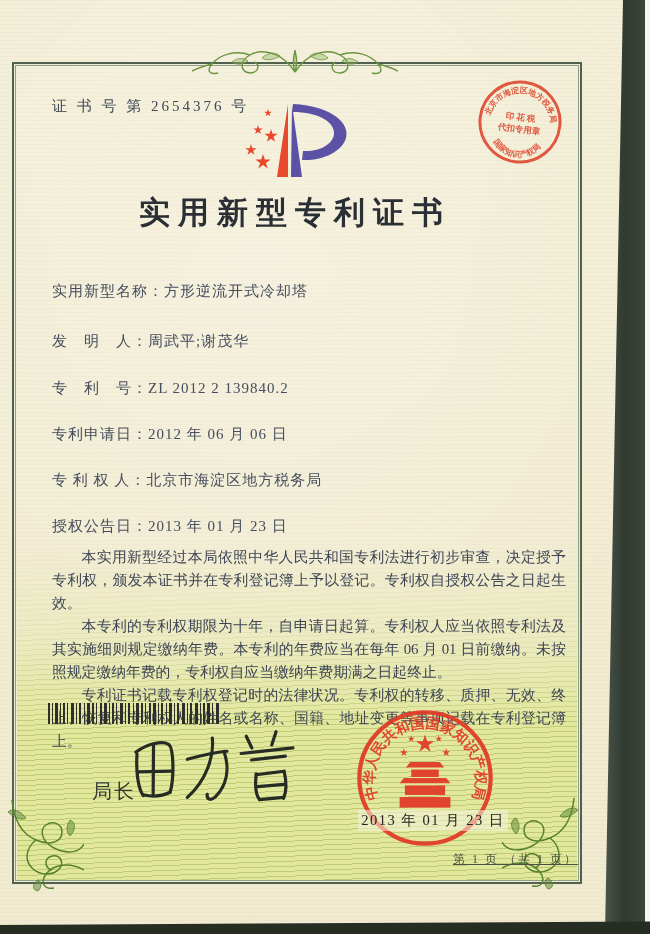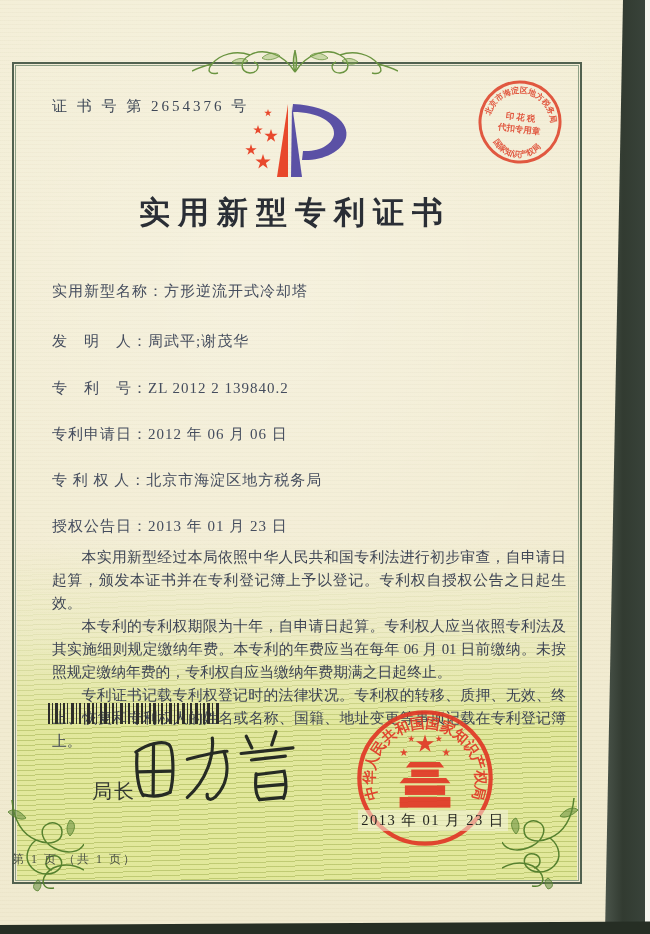--- a/index.html
+++ b/index.html
@@ -31,22 +31,22 @@
     -webkit-mask-image:linear-gradient(180deg, transparent 0%, rgba(0,0,0,.3) 32%, #000 58%);
     mask-image:linear-gradient(180deg, transparent 0%, rgba(0,0,0,.3) 32%, #000 58%);}
   
   .cert-no{position:absolute;left:52px;top:97px;font-size:15px;letter-spacing:3px;color:#3f4857;z-index:3;text-align:right;}
   .title{position:absolute;left:12px;top:192px;width:566px;text-align:center;font-size:31px;
     font-weight:bold;letter-spacing:8px;color:#2a2e35;z-index:3;}
   .field{position:absolute;left:52px;font-size:15px;color:#454d5e;letter-spacing:1px;z-index:3;white-space:nowrap;}
   .paras{position:absolute;left:52px;top:546px;width:514px;z-index:3;color:#3d4454;
     font-size:14.8px;line-height:23px;text-align:justify;}
   .paras p{margin:0;text-indent:2em;}
-  .footer-line{position:absolute;left:12px;top:851px;width:566px;text-align:left;
-    font-size:12px;letter-spacing:2px;color:#4a5145;z-index:4;}
+  .footer-line{position:absolute;left:12px;top:851px;width:566px;text-align:right;
+    font-size:12px;letter-spacing:2px;color:#4a5145;z-index:4;text-decoration:underline;}
   .signer{position:absolute;left:92px;top:778px;font-size:20px;letter-spacing:2px;color:#343a33;z-index:4;}
   .signature-svg{position:absolute;left:128px;top:728px;z-index:4;transform:rotate(-3deg);}
   .barcode{position:absolute;left:48px;top:703px;z-index:4;}
   .issuing-seal{position:absolute;left:353px;top:706px;z-index:5;opacity:.92;}
   .seal-date{position:absolute;left:358px;top:810px;width:150px;text-align:center;z-index:6;
     font-size:14.5px;letter-spacing:1.5px;color:#23241f;
     background:rgba(244,243,222,.55);padding:1px 0;}
   .tax-seal{position:absolute;left:476px;top:78px;z-index:3;transform:rotate(7deg);opacity:.9;}
   .logo-svg{position:absolute;left:238px;top:82px;z-index:3;}
   .flourish-top{position:absolute;left:192px;top:42px;z-index:3;}
@@ -133,21 +133,21 @@
     <span>专利申请日：</span><span>2012 年 06 月 06 日</span>
   </div>
   <div class="field" style="top:471px">
     <span>专 利 权 人：</span><span>北京市海淀区地方税务局</span>
   </div>
   <div class="field" style="top:517px">
     <span>授权公告日：</span><span>2013 年 01 月 23 日</span>
   </div>
 
   <div class="paras">
-    <p>本实用新型经过本局依照中华人民共和国专利法进行初步审查，自申请日起算，颁发本证书并在专利登记簿上予以登记。专利权自授权公告之日起生效。</p>
+    <p>本实用新型经过本局依照中华人民共和国专利法进行初步审查，决定授予专利权，颁发本证书并在专利登记簿上予以登记。专利权自授权公告之日起生效。</p>
     <p>本专利的专利权期限为十年，自申请日起算。专利权人应当依照专利法及其实施细则规定缴纳年费。本专利的年费应当在每年 06 月 01 日前缴纳。未按照规定缴纳年费的，专利权自应当缴纳年费期满之日起终止。</p>
     <p>专利证书记载专利权登记时的法律状况。专利权的转移、质押、无效、终止、恢复和专利权人的姓名或名称、国籍、地址变更等事项记载在专利登记簿上。</p>
   </div>
 
   <svg class="barcode" width="172" height="21" viewBox="0 0 172 21">
     <g fill="#2e2e2a">
       <rect x="0" width="2" height="21"></rect>
         <rect x="4" width="1" height="21"></rect>
         <rect x="7" width="3" height="21"></rect>
       <rect x="12" width="1" height="21"></rect>

